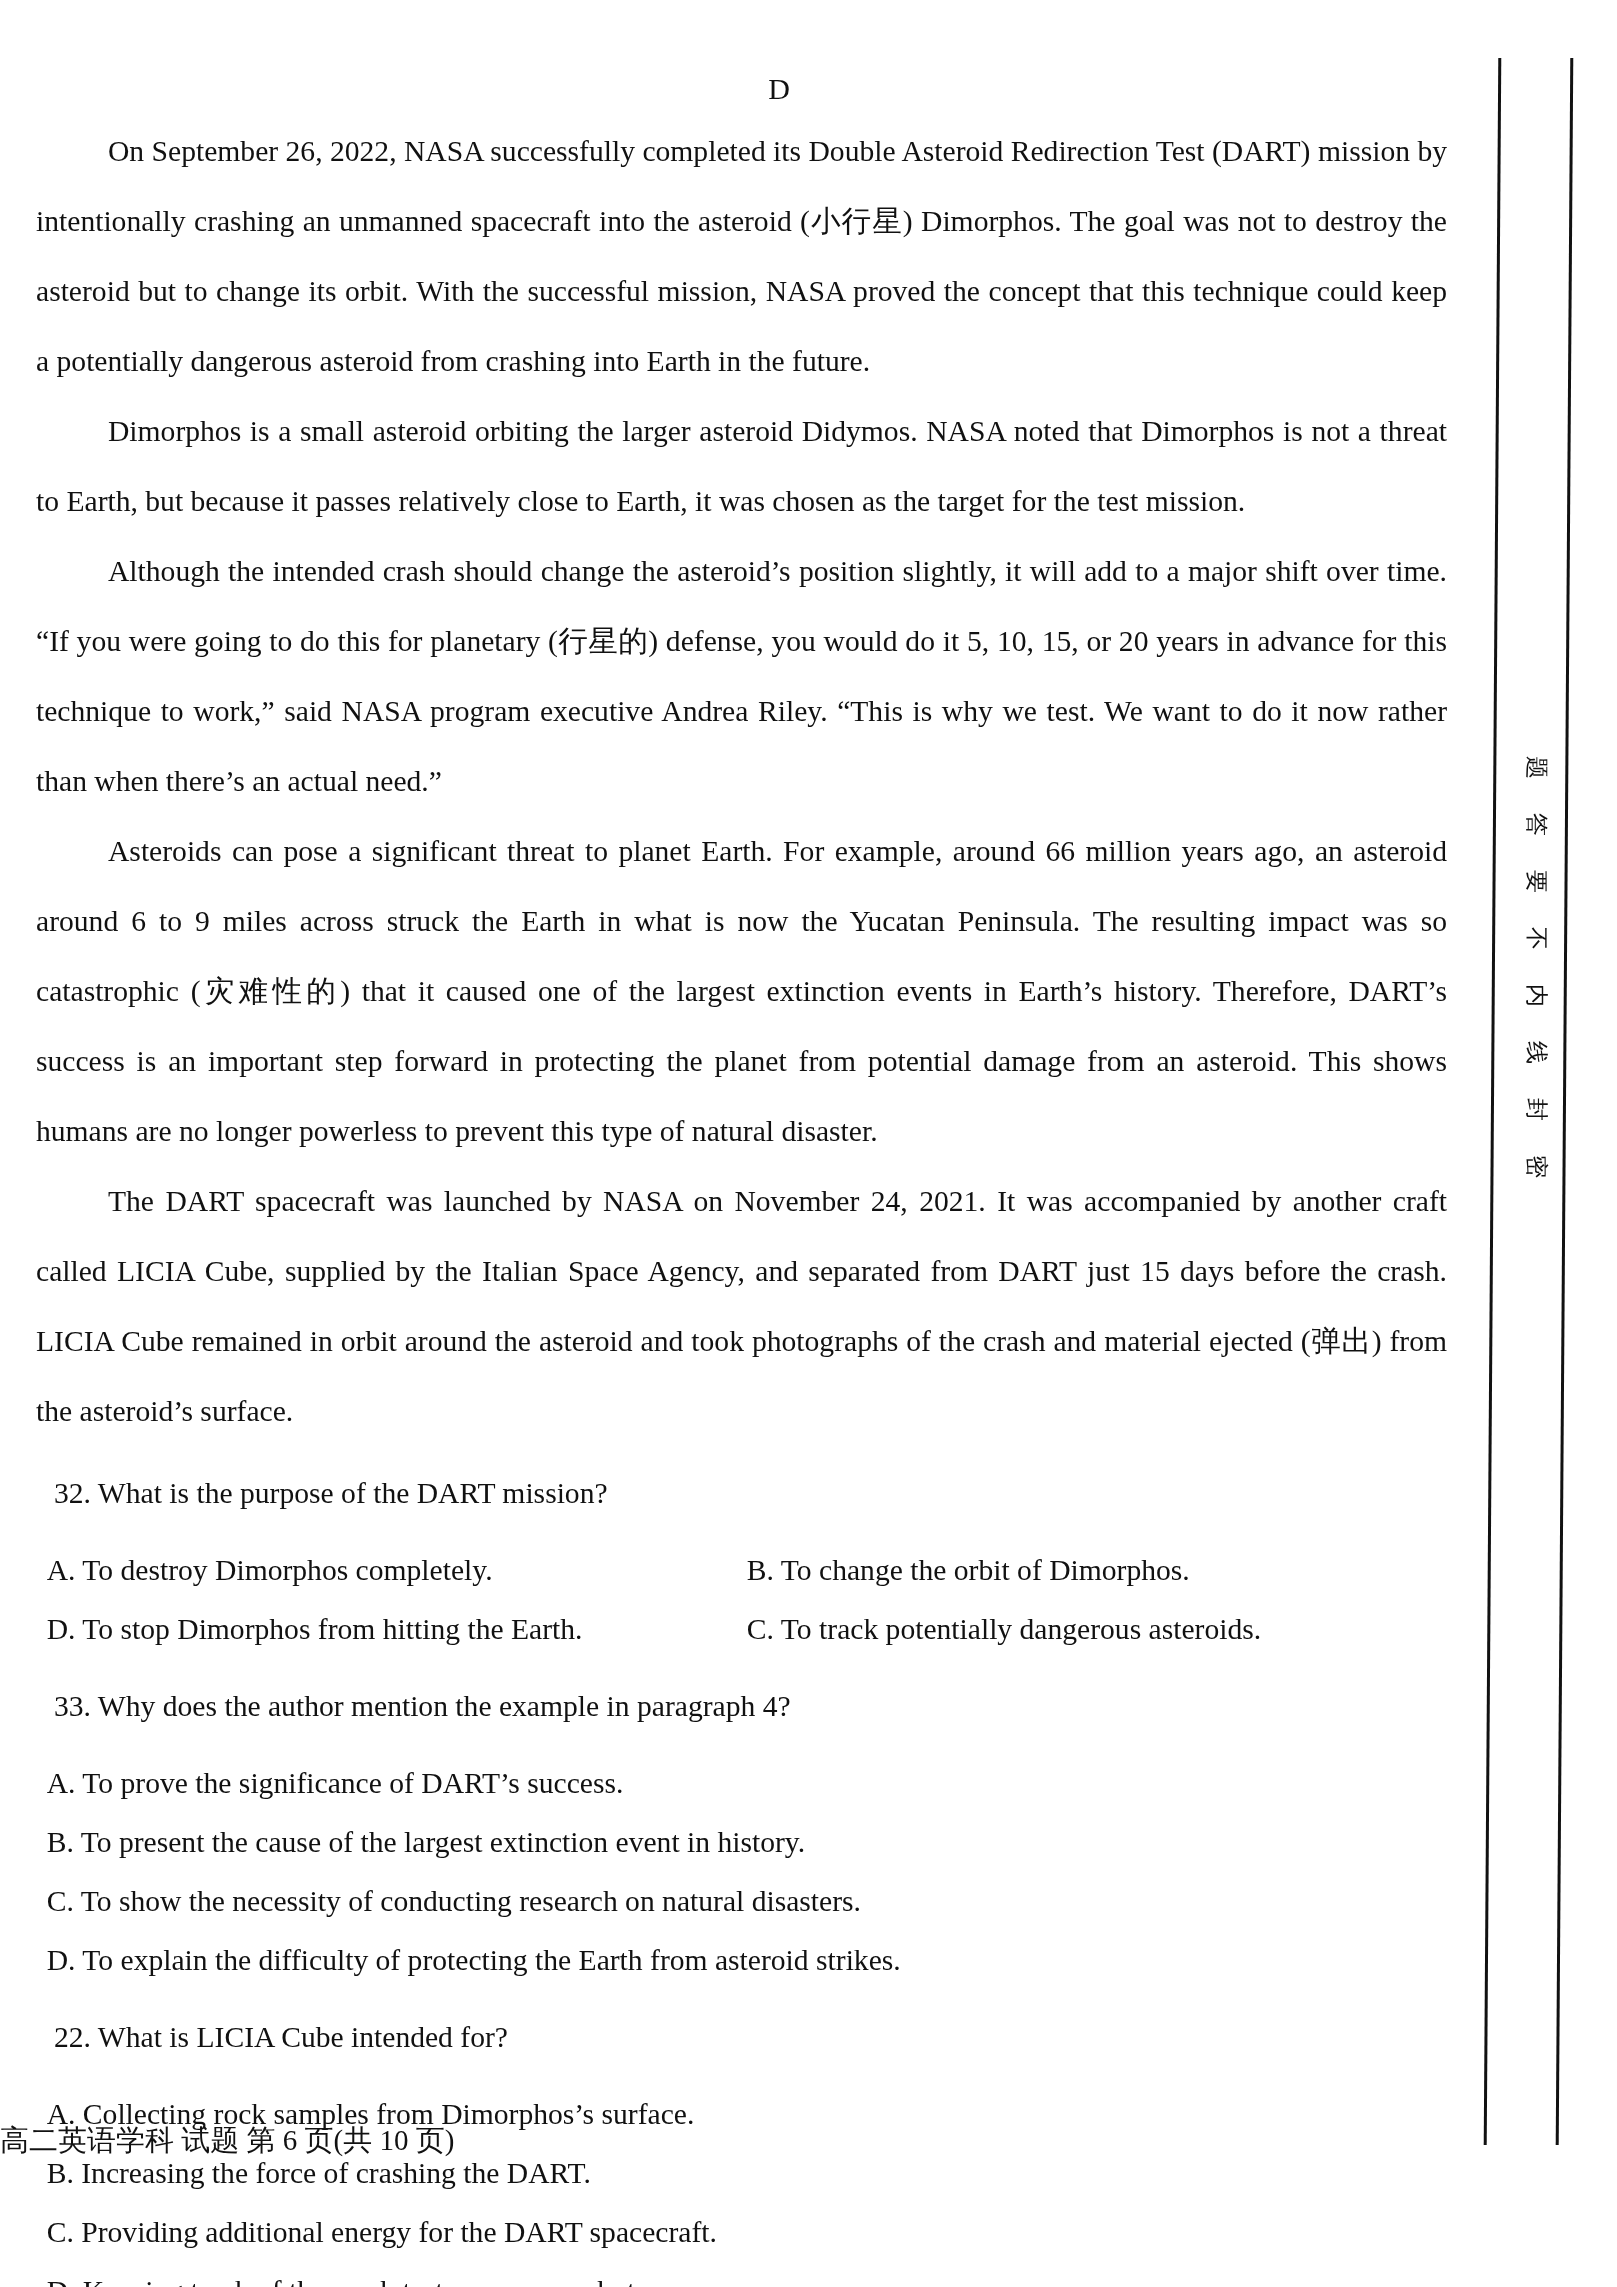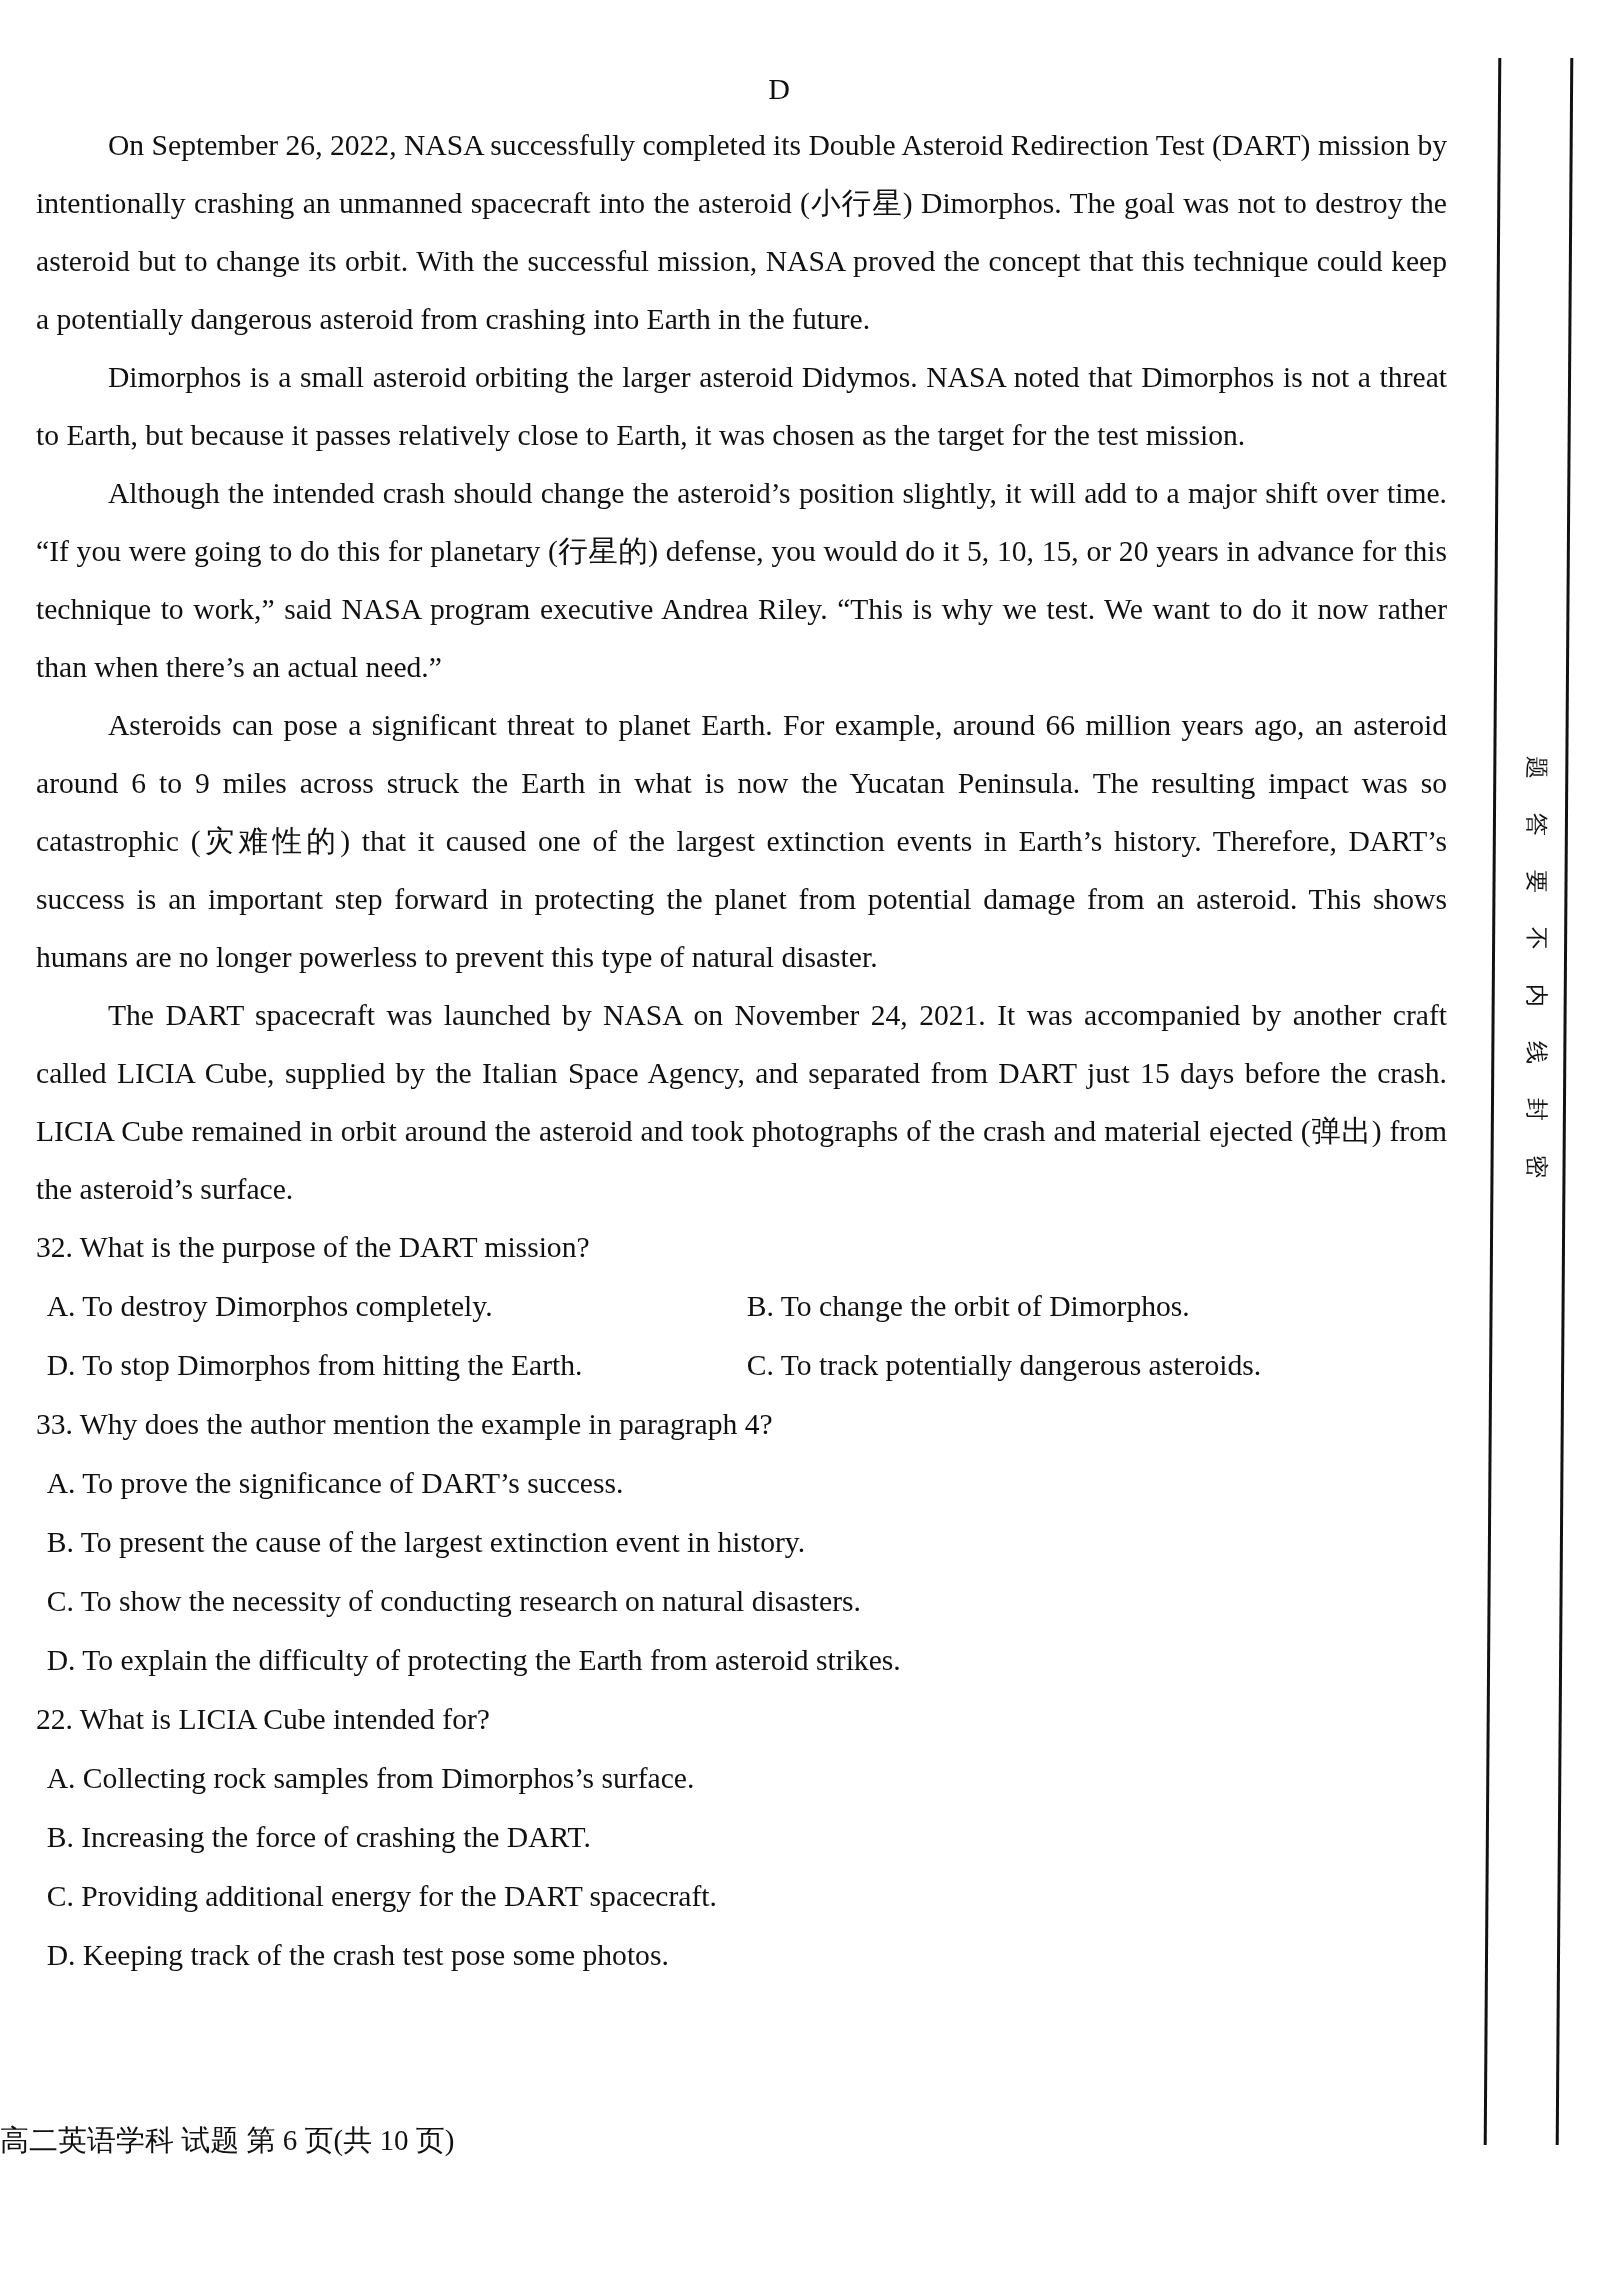--- a/index.html
+++ b/index.html
@@ -2,22 +2,22 @@
 <html style="font-size:14.3px"><head>
 <meta charset="utf-8">
 <style>
   html, body { margin: 0; padding: 0; background: #ffffff; }
   body { width: 1617px; height: 2287px; position: relative; overflow: hidden;
          font-family: "Liberation Serif", "DejaVu Serif", serif; color: #111; }
   .page { position: absolute; left: 0; top: 0; width: 1617px; height: 2287px; }
   .section-letter { position: absolute; top: 72px; left: 0; width: 1558px; text-align: center;
                     font-size: 30px; }
   .content { position: absolute; left: 36px; top: 116px; width: 1411px; font-size: 29.6px; }
-  .para { margin: 0; text-indent: 72px; line-height: 58px; text-align: justify; }
-  .question { margin: 0; line-height: 59px; }
+  .para { margin: 0; text-indent: 72px; line-height: 70px; text-align: justify; }
+  .question { margin: 18px; line-height: 59px; }
   .opt-row { display: flex; line-height: 59px; padding-left: 10.7px; }
   .opt-row .opt { width: 708px; }
   .opt-single { line-height: 59px; padding-left: 10.7px; }
   .footer { position: absolute; top: 2121px; left: 0; width: 1558px; text-align: left; font-size: 29px; }
   .binding { position: absolute; top: 58px; left: 1491px; width: 81px; height: 2087px; }
   .binding-line { position: absolute; top: 0; width: 2.7px; height: 100%; background: #111; }
   .binding-line.l { left: 0; transform: rotate(0.4deg); }
   .binding-line.r { left: 72px; transform: rotate(0.4deg); }
   .binding-text { position: absolute; left: 27px; top: 681px; width: 36px; font-size: 23px;
                   line-height: 57px; text-align: center; display: flex; flex-direction: column-reverse; }

